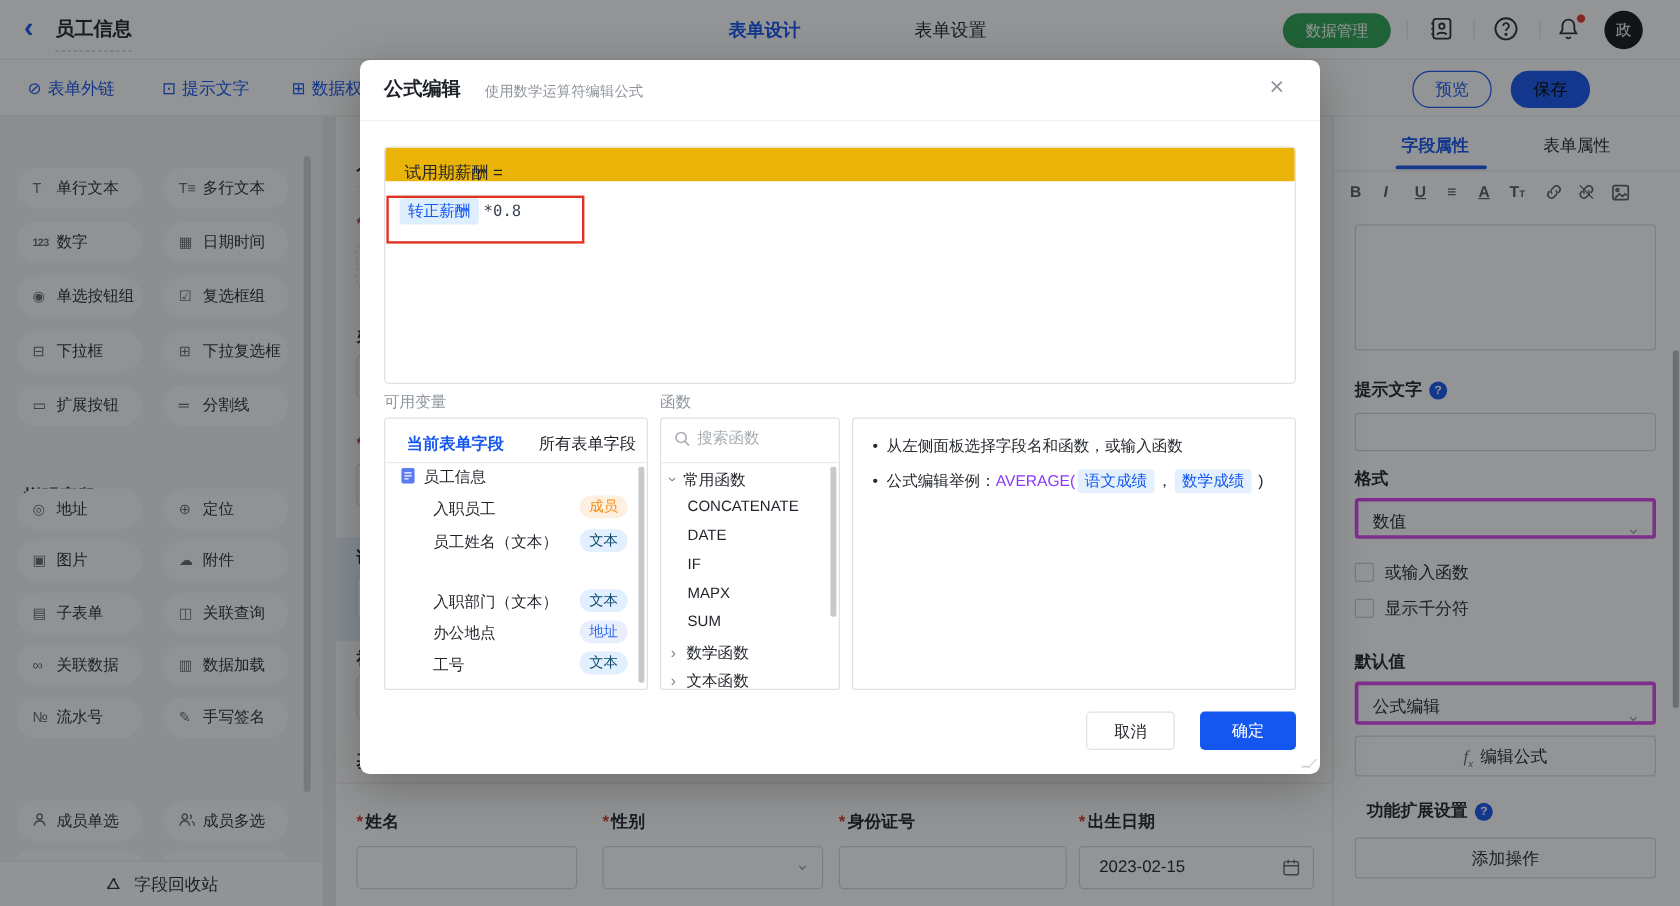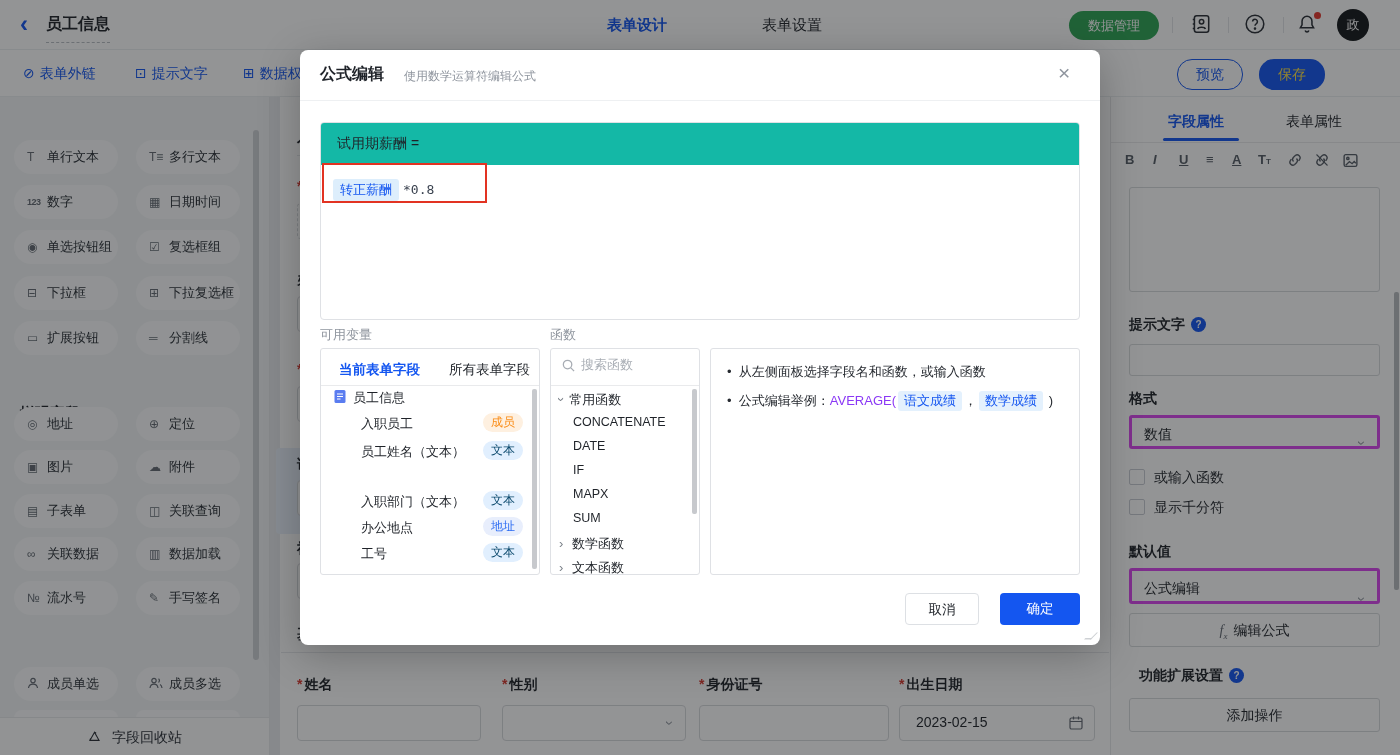--- a/index.html
+++ b/index.html
@@ -17,21 +17,21 @@
   .tb-divider { position:absolute; top:17px; width:1px; height:16px; background:#e2e4e8; }
   .tb-icon { position:absolute; top:13px; width:24px; height:24px; color:#2a2f36; }
   .bell-dot { position:absolute; right:-1px; top:-1px; width:7px; height:7px; border-radius:50%; background:#e6382e; }
   .avatar { position:absolute; left:1337px; top:9px; width:32px; height:32px; border-radius:50%; background:#15181c; color:#fff; font-size:13px; text-align:center; line-height:32px; }
 
   
   .toolbar2 { position:absolute; left:0; top:50px; width:1400px; height:47px; background:#fff; border-bottom:1px solid #eceef1; z-index:1; }
   .tool-link { position:absolute; top:15px; font-size:14px; color:#1456f0; cursor:pointer; white-space:nowrap; }
   .tool-link .ti { font-size:14px; margin-right:5px; }
   .outline-pill { border:1px solid #1456f0; color:#1456f0; background:#fff; }
-  .solid-pill { background:#1456f0; color:#fde047; }
+  .solid-pill { background:#1456f0; color:#000000; }
   .share-circle { position:absolute; left:1332px; top:58px; width:31px; height:31px; border:1px solid #1456f0; border-radius:50%; color:#1456f0; cursor:pointer; }
   .share-circle svg { margin:6px 0 0 6px; }
 
   
   .sidebar { position:absolute; left:0; top:97px; width:270px; height:658px; background:#f3f4f6; border-right:1px solid #e8e9eb; z-index:1; }
   .side-head { position:absolute; left:20px; font-size:15px; font-weight:700; color:#1f2329;margin-top:36px; }
   .pill { position:absolute; width:104px; height:34px; border-radius:17px; background:#fbfcfd; display:flex; align-items:center; padding-left:13px; font-size:13px; color:#2a2f36; cursor:grab; }
   .picon { width:20px; color:#646a73; font-size:12px; font-style:normal; flex:0 0 20px; }
   .picon.sm { font-size:9px; font-weight:700; letter-spacing:-0.5px; }
   .recycle-bar { position:absolute; left:0; top:620px; width:269px; height:38px; background:#fdfdfe; border-top:1px solid #e8e9eb; text-align:center; font-size:14px; color:#2a2f36; line-height:38px; cursor:pointer; }
@@ -75,21 +75,21 @@
   .page-scroll { position:absolute; left:1394px; top:292px; width:5px; height:298px; background:#b9bcc0; border-radius:2px; z-index:2; }
 
   
   .overlay { position:absolute; inset:0; background:rgba(15,17,20,0.45); z-index:10; }
   .modal { position:absolute; left:300px; top:50px; width:800px; height:595px; background:#fff; border-radius:8px; box-shadow:0 10px 40px rgba(0,0,0,0.25); z-index:20; }
   .m-title { position:absolute; left:20px; top:14px; font-size:16px; font-weight:600; }
   .m-sub { position:absolute; left:104px; top:18px; font-size:12px; color:#8f959e; }
   .m-close { position:absolute; left:758px; top:11px; font-size:21px; color:#8f959e; cursor:pointer; }
   .m-div { position:absolute; left:0; top:50px; width:800px; height:1px; background:#eef0f2; }
   .formula-box { position:absolute; left:20px; top:72px; width:760px; height:198px; border:1px solid #dfe1e5; border-radius:4px; overflow:hidden; }
-  .formula-head { height:42px; background:#14b8a6; font-size:14px; line-height:40px; padding-left:16px; color:#1f2329; }
+  .formula-head { height:28px; background:#eab308; font-size:14px; line-height:40px; padding-left:16px; color:#1f2329; }
   .chip { display:inline-block; background:#ddeefc; color:#1456f0; font-size:13px; padding:2px 7px; border-radius:3px; }
   .expr { font-family:"DejaVu Sans Mono","Liberation Mono",monospace; font-size:13px; color:#3b4350; margin-left:4px; }
   .col-label { position:absolute; top:276px; font-size:13px; color:#8f959e; }
   .m-panel { position:absolute; top:298px; border:1px solid #dfe1e5; border-radius:3px; background:#fff; overflow:hidden; }
   .var-tab { position:absolute; top:12px; font-size:13.5px; cursor:pointer; }
   .var-tab.active { color:#1456f0; font-weight:600; }
   .pan-div { position:absolute; left:0; top:36px; width:100%; height:1px; background:#e9eaec; }
   .var-row { position:absolute; left:0; width:100%; height:24px; font-size:13px; cursor:pointer; }
   .var-name { position:absolute; left:40px; top:3px; white-space:nowrap; }
   .badge { position:absolute; right:16px; top:1px; font-size:12px; padding:1px 8px; border-radius:10px;font-family:Liberation Serif, serif; }

